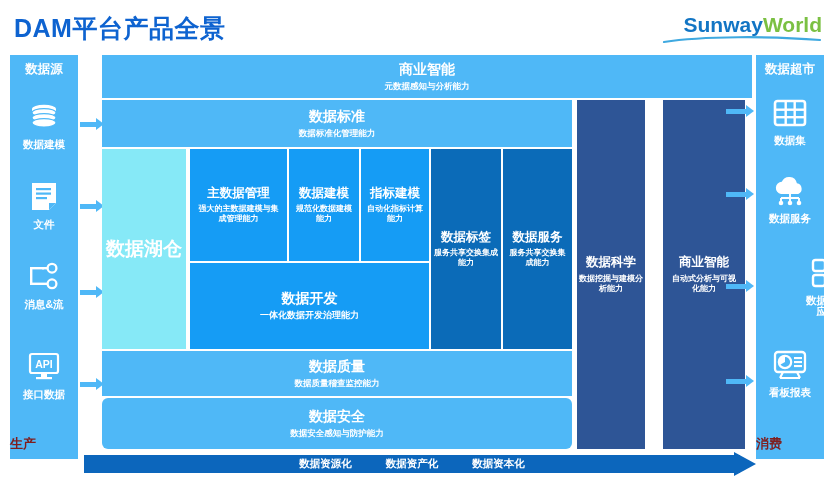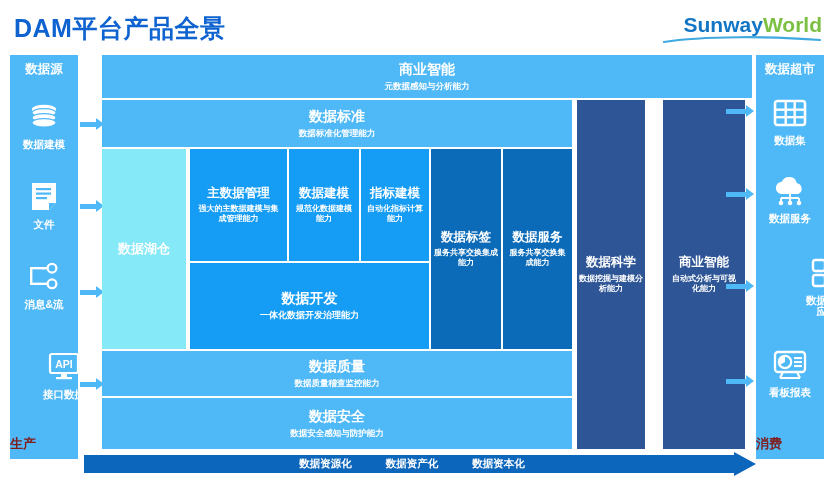--- a/index.html
+++ b/index.html
@@ -151,21 +151,21 @@
         <rect x="4" y="7" width="2.4" height="18" fill="#fff"></rect>
         <path d="M16 8.2 H21" stroke="#fff" stroke-width="2.4" fill="none"></path>
         <path d="M6 23.8 H21" stroke="#fff" stroke-width="2.4" fill="none"></path>
         <circle cx="26" cy="8.2" r="4.4" fill="none" stroke="#fff" stroke-width="2.3"></circle>
         <circle cx="26" cy="23.8" r="4.4" fill="none" stroke="#fff" stroke-width="2.3"></circle>
       </svg>
     </span>
     <span class="lbl">消息&amp;流</span>
   </div>
 
-  <div class="side-item" style="top:290px;padding-left:20px;">
+  <div class="side-item" style="top:290px;">
     <span class="ico">
       <svg width="38" height="34" viewBox="0 0 38 34">
         <rect x="5" y="4" width="28" height="19" rx="2" fill="none" stroke="#fff" stroke-width="2.2"></rect>
         <rect x="16" y="23" width="6" height="4" fill="#fff"></rect>
         <rect x="11" y="27" width="16" height="2.2" fill="#fff"></rect>
         <text x="19" y="18" font-size="10.5" font-weight="bold" fill="#fff" text-anchor="middle" font-family="Liberation Sans, sans-serif">API</text>
       </svg>
     </span>
     <span class="lbl">接口数据</span>
   </div>
@@ -196,21 +196,21 @@
     <div class="t">商业智能</div>
     <div class="s">元数据感知与分析能力</div>
   </div>
 
   <div class="panel lvl1 big" style="left:0;top:45px;width:470px;height:47px;">
     <div class="t">数据标准</div>
     <div class="s">数据标准化管理能力</div>
   </div>
 
   <div class="panel lake mid" style="left:0;top:94px;width:84px;height:200px;color:#ffffff;">
-    <div class="t" style="font-size:13px;text-align:center;">数据湖仓</div>
+    <div class="t" style="font-size:19px;text-align:center;">数据湖仓</div>
   </div>
 
   <div class="panel lvl2 mid" style="left:88px;top:94px;width:97px;height:112px;">
     <div class="t">主数据管理</div>
     <div class="s" style="width:80px;">强大的主数据建模与集成管理能力</div>
   </div>
 
   <div class="panel lvl2 mid" style="left:187px;top:94px;width:70px;height:112px;">
     <div class="t">数据建模</div>
     <div class="s" style="width:60px;">规范化数据建模能力</div>
@@ -244,21 +244,21 @@
   <div class="panel lvl4 col" style="left:561px;top:45px;width:82px;height:349px;">
     <div class="t">商业智能</div>
     <div class="s" style="width:70px;">自动式分析与可视化能力</div>
   </div>
 
   <div class="panel lvl1 big" style="left:0;top:296px;width:470px;height:45px;">
     <div class="t">数据质量</div>
     <div class="s">数据质量稽查监控能力</div>
   </div>
 
-  <div class="panel lvl1 big" style="left:0;top:343px;width:470px;height:51px;">
+  <div class="panel lvl1 big" style="left:0;top:343px;width:470px;height:51px;border-radius:6px;">
     <div class="t">数据安全</div>
     <div class="s">数据安全感知与防护能力</div>
   </div>
 </div>
 
 <div class="side-col" id="side-right">
   <div class="side-head">数据超市</div>
 
   <div class="side-item" style="top:36px;">
     <span class="ico">

